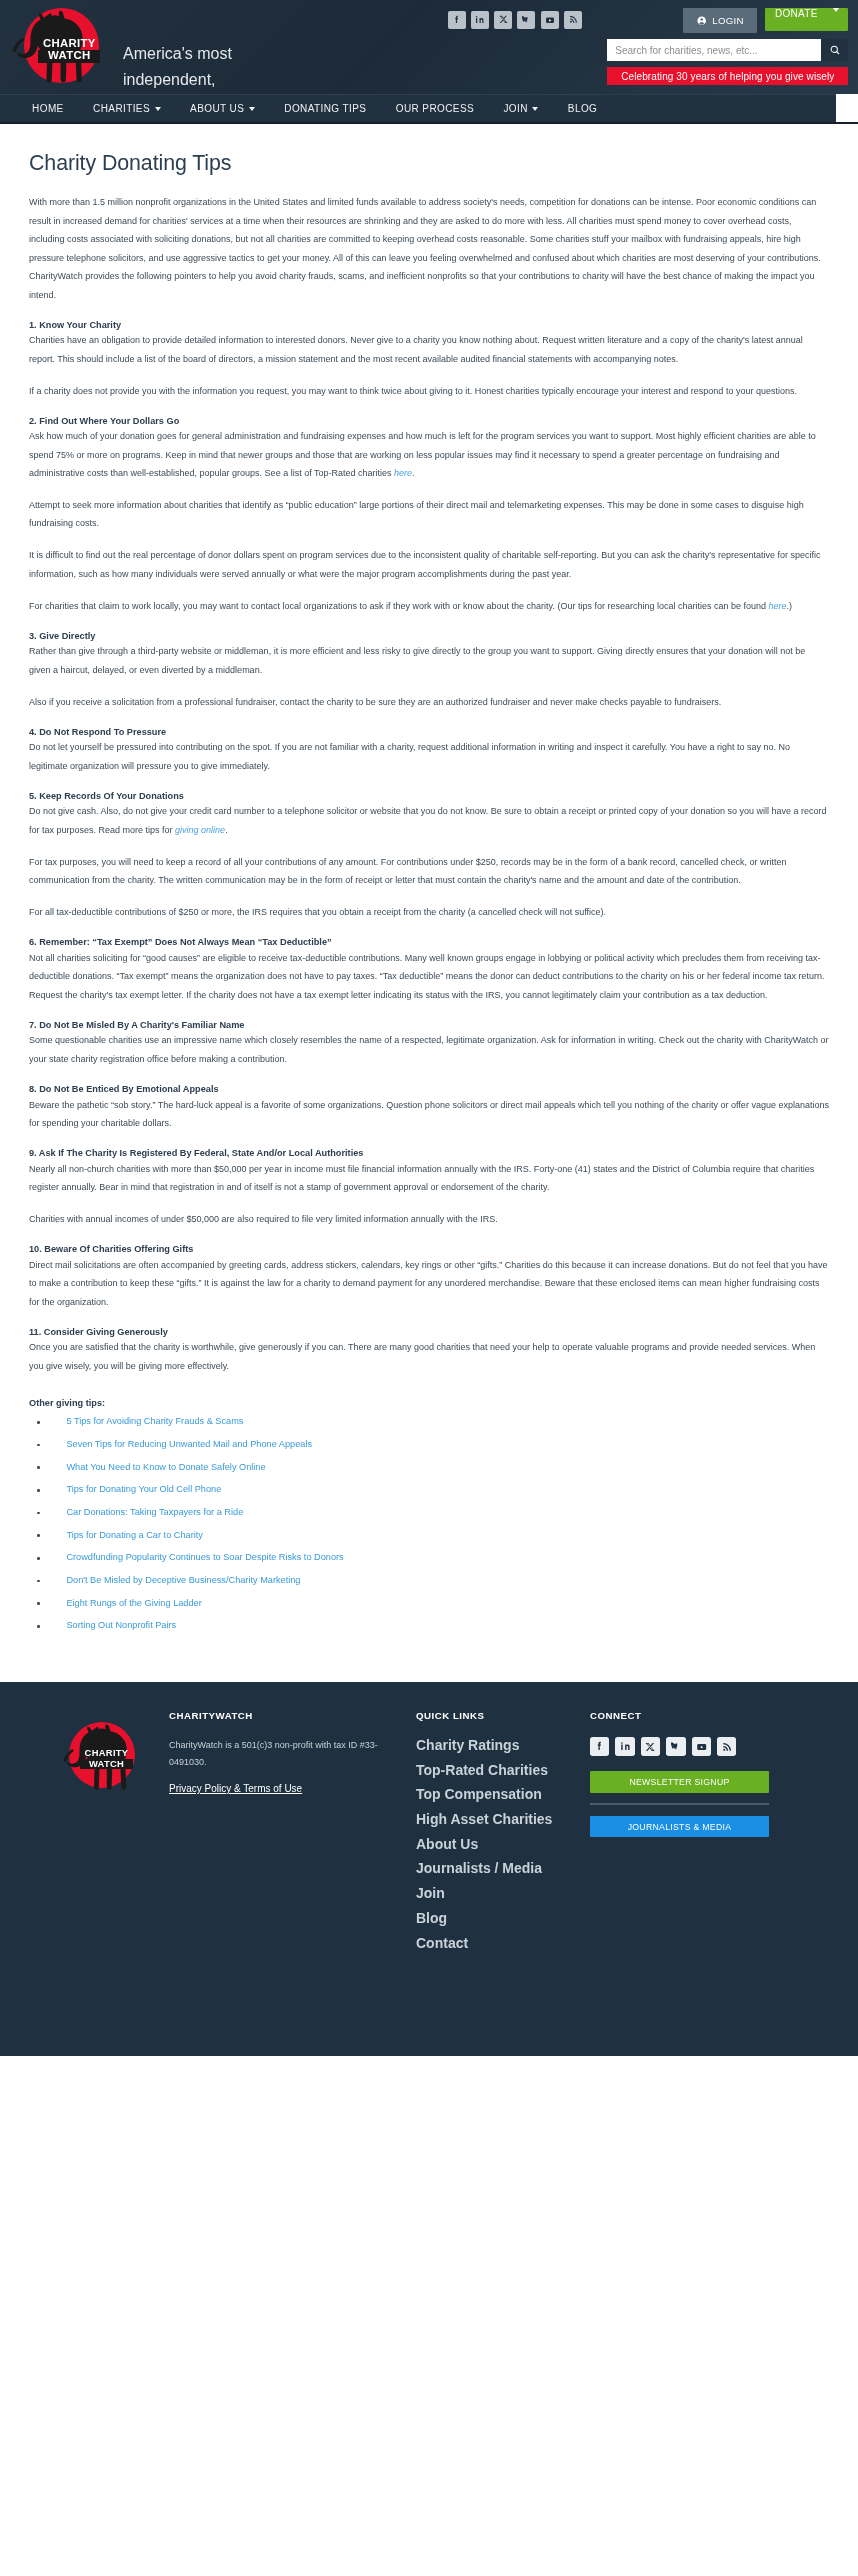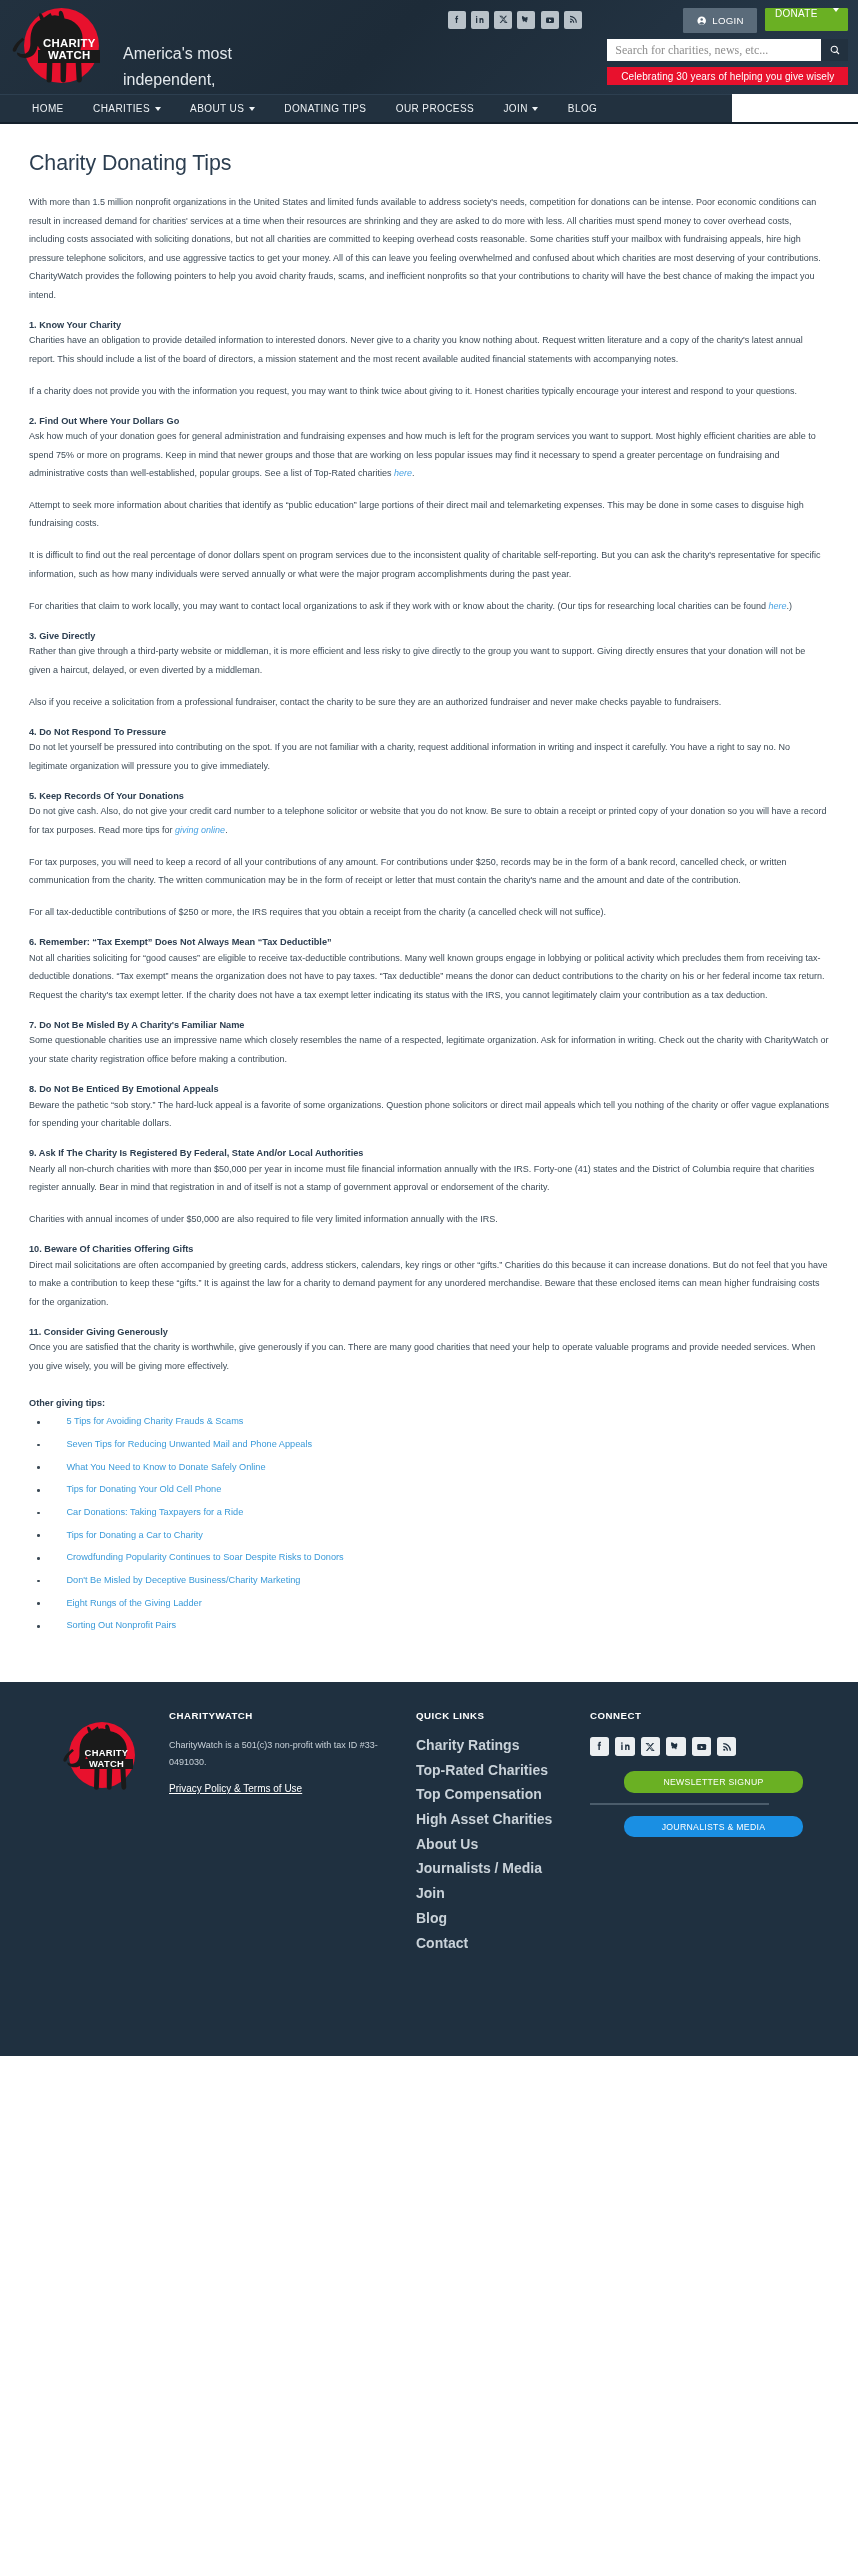--- a/index.html
+++ b/index.html
@@ -124,23 +124,23 @@
     right: 10.7px; top: 39px;
     width: 241px; height: 22px;
     display: flex;
   }
   .search-input {
     flex: 1;
     border: none;
     outline: none;
     background: #ffffff;
     padding: 0 8px;
-    font-size: 12px;
+    font-size: 10px;
     color: #333;
-    font-family: Liberation Serif, serif;
+    font-family: Liberation Sans, sans-serif;
   }
   .search-input::placeholder { color: #8e8e8e; }
   .search-go {
     width: 27px;
     background: #22313f;
     display: flex; align-items: center; justify-content: center;
     cursor: pointer;
   }
 
   .celebrate-banner {
@@ -149,21 +149,21 @@
     width: 241px; height: 18px;
     background: #e8112d;
     color: #ffffff;
     font-size: 10px;
     display: flex; align-items: center; justify-content: center;
     letter-spacing: 0.1px;
   }
 
   
   .main-nav {
-    width: 732px;
+    width: 836px;
     height: 28px;
     background: #22313f;
     border-top: 0.7px solid #2d3f50;
     display: flex;
     align-items: center;
     padding-left: 17.4px;
     gap: 0;
   }
   .nav-item {
     color: #eef2f5;
@@ -302,22 +302,21 @@
   .f-social-row { display: flex; gap: 6px; margin-bottom: 14.7px; }
   .f-social-btn {
     width: 19.4px; height: 19.4px; background: #eceff1; border-radius: 2.7px;
     display: flex; align-items: center; justify-content: center; cursor: pointer;
   }
   .f-btn {
     display: flex; align-items: center; justify-content: center;
     width: 179px; height: 21.4px;
     color: #ffffff; font-size: 8.7px; letter-spacing: 0.3px;
     cursor: pointer; margin-bottom: 10.7px;
-    border-radius: 10px;
-    margin-left: 34px;
+    border-radius: 1px;
   }
   .f-btn-newsletter { background: #6ab023; }
   .f-btn-journalists { background: #1a8fe3; }
   .f-rule { width: 179px; height: 2px; background: #4b5c6b; margin: 2.7px 0 10.7px 0; }
 </style>
 </head>
 <body>
 
 <header class="site-header">
 

